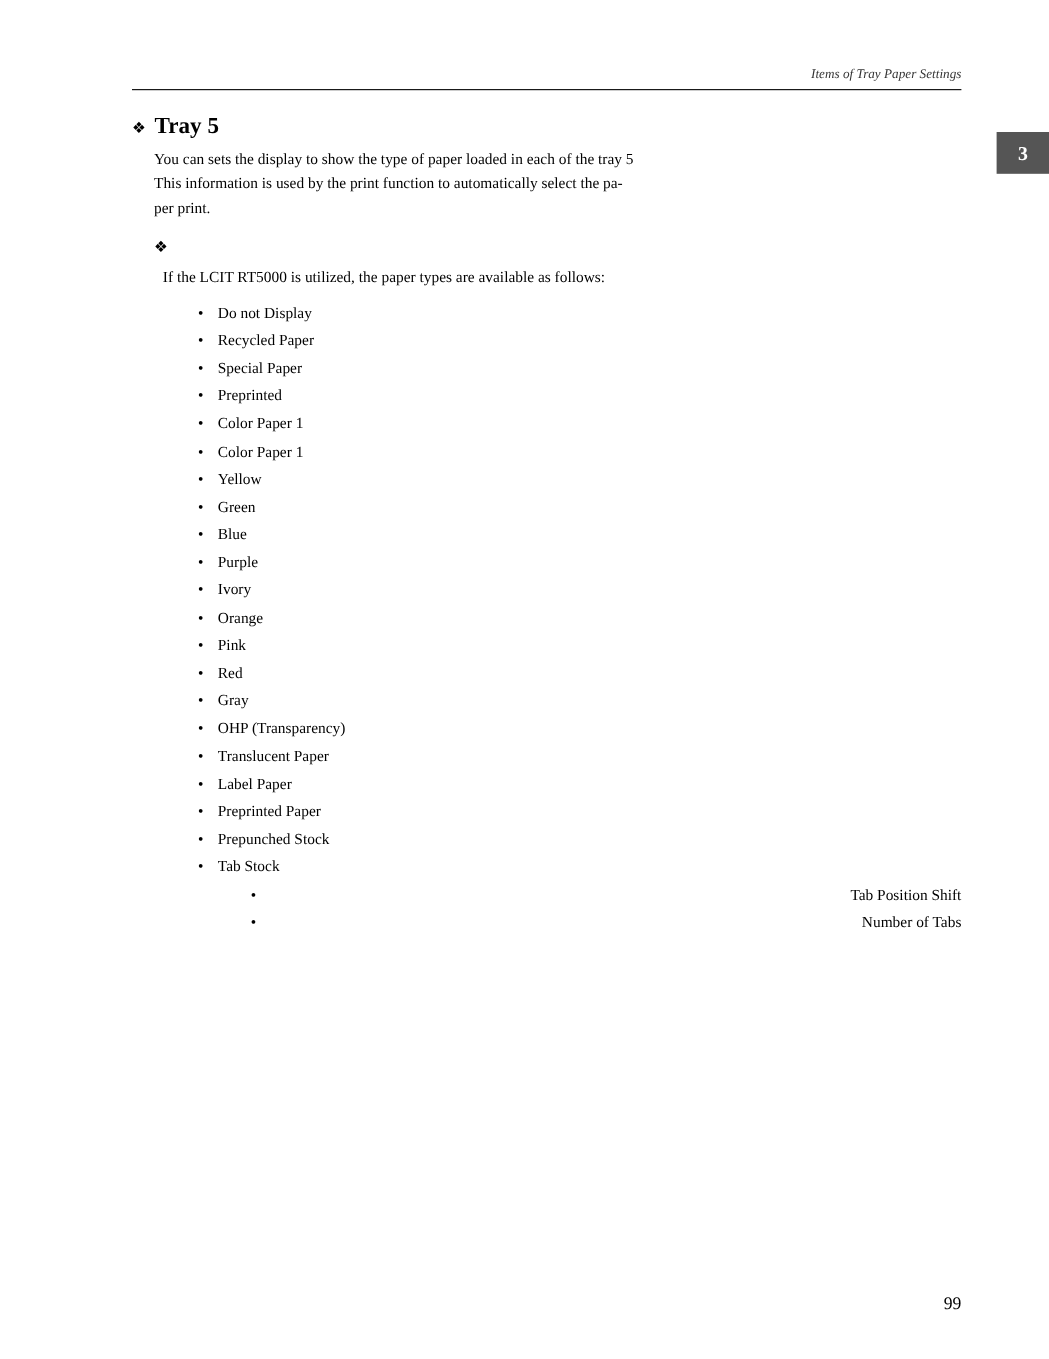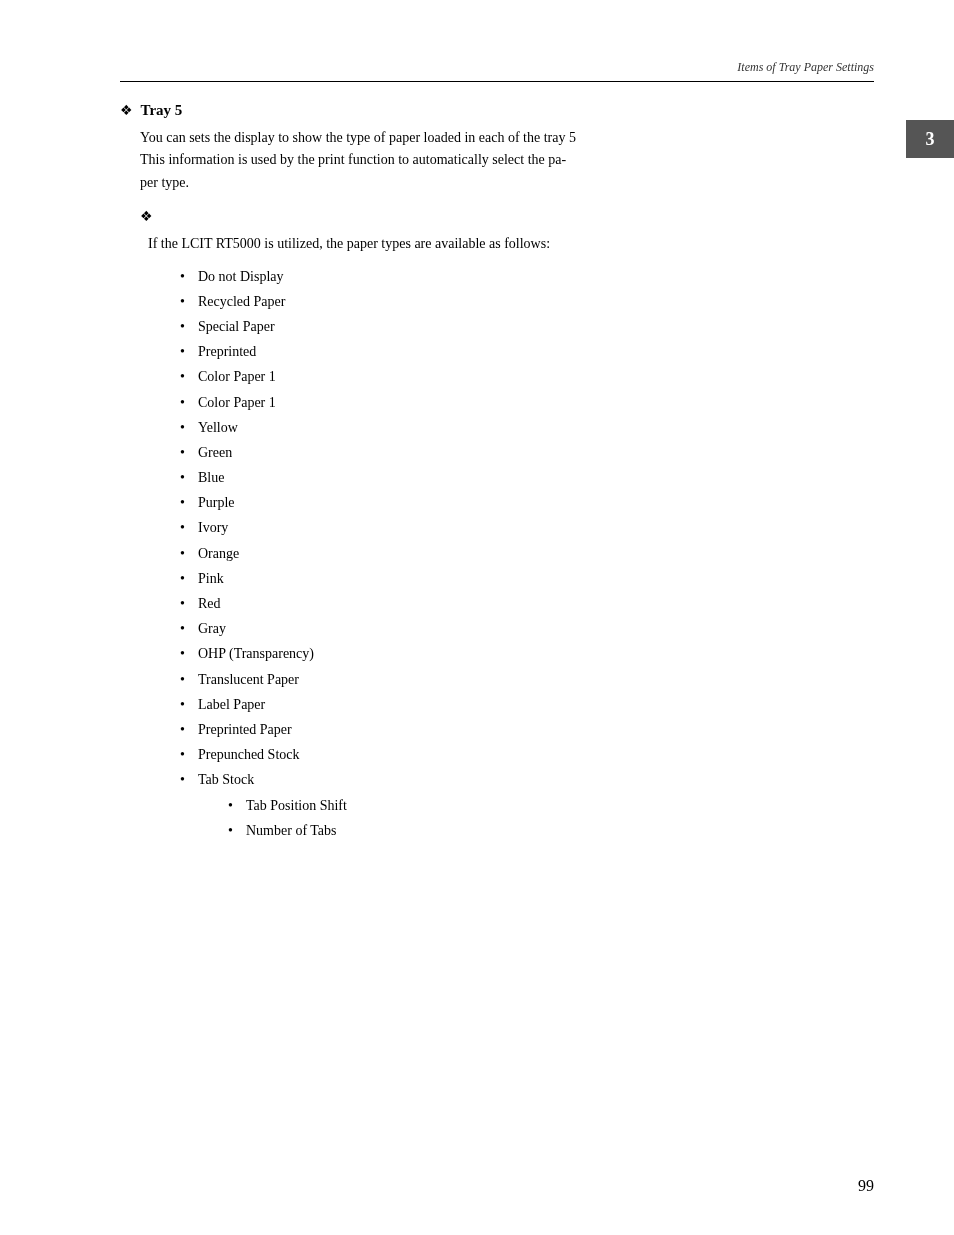--- a/index.html
+++ b/index.html
@@ -62,21 +62,21 @@
       margin-bottom: 8px;
     }
 
     .diamond-bullet {
       margin-right: 8px;
       font-size: 14px;
       color: #000;
     }
 
     .section-title {
-      font-size: 15px;
+      font-size: 21px;
       font-weight: bold;
     }
 
     .body-text {
       font-size: 14px;
       line-height: 1.6;
       margin-left: 20px;
       margin-bottom: 10px;
     }
 
@@ -123,20 +123,21 @@
     .nested-bullet-list {
       margin-left: 30px;
     }
 
     .nested-bullet-list li {
       list-style: none;
       position: relative;
       padding-left: 18px;
       font-size: 14px;
       line-height: 1.8;
+      text-align: right;
     }
 
     .nested-bullet-list li::before {
       content: "•";
       position: absolute;
       left: 0;
       top: 0;
     }
 
     .page-number {
@@ -161,21 +162,21 @@
   </div>
 
   <div class="section-heading">
     <span class="diamond-bullet">❖</span>
     <span class="section-title">Tray 5</span>
   </div>
 
   <div class="body-text">
     <span>You can sets the display to show the type of paper loaded in each of the tray 5</span><br>
     <span>This information is used by the print function to automatically select the pa-</span><br>
-    <span>per type.</span>
+    <span>per print.</span>
   </div>
 
   <div class="sub-section-heading">
     <span class="diamond-bullet">❖</span>
   </div>
 
   <div class="intro-text">If the LCIT RT5000 is utilized, the paper types are available as follows:</div>
 
   <ul class="bullet-list">
     <li><span>Do not Display</span></li>

